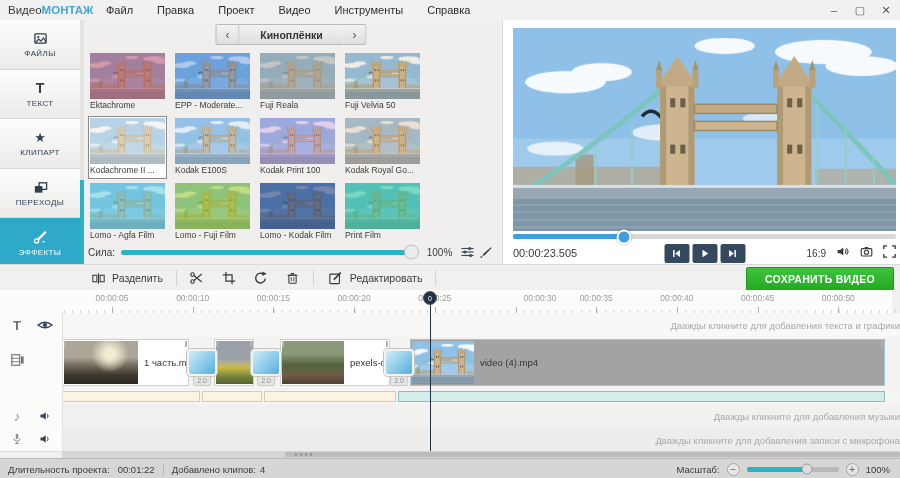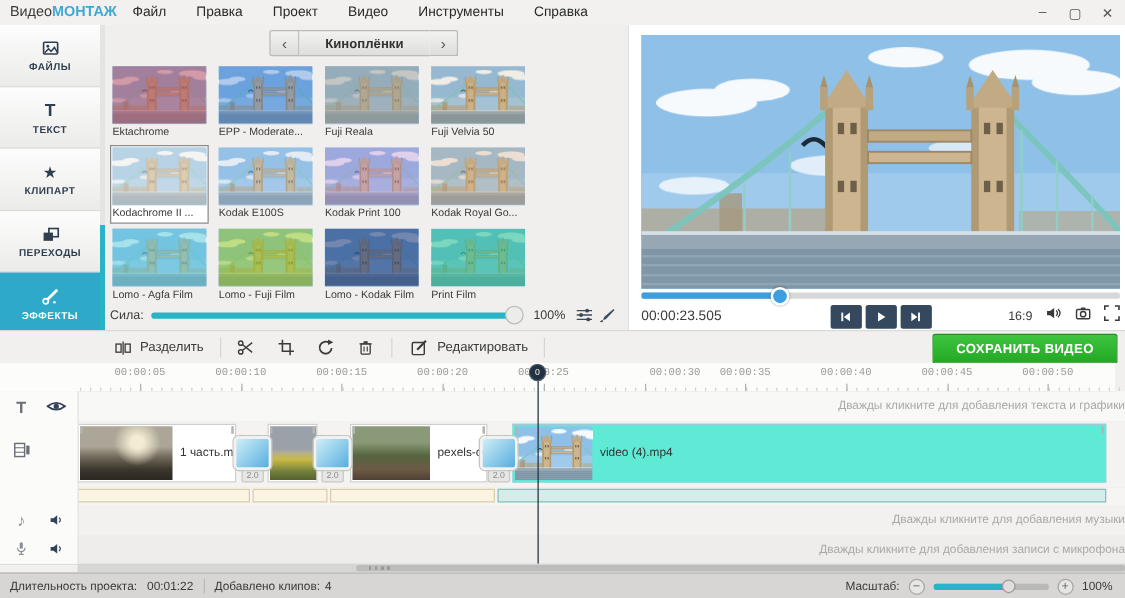--- a/index.html
+++ b/index.html
@@ -13,21 +13,21 @@
   .logo .pre{color:#3a3a38;} .logo .acc{color:#3fa8d5;font-weight:bold;}
   .menu-item{padding:0 12px;color:#2a2a28;cursor:default;}
   .win-controls{margin-left:auto;margin-right:8px;display:flex;gap:14px;color:#555;font-size:11px;}
   .win-controls span{width:12px;text-align:center;cursor:default;}
 
   
   .sidebar{position:absolute;left:0;top:20px;width:80px;height:248px;}
   .side-item{height:48.6px;border-bottom:1px solid #d9d9d7;background:linear-gradient(#fdfdfd,#ebebe9);
              display:flex;flex-direction:column;align-items:center;justify-content:center;gap:3px;
              color:#2e3f50;position:relative;cursor:pointer;}
-  .side-item .lbl{font-size:8px;font-weight:bold;letter-spacing:.4px;}
+  .side-item .lbl{font-size:8px;font-weight:normal;letter-spacing:.4px;}
   .side-item .ic{height:16px;display:flex;align-items:center;justify-content:center;font-size:13px;line-height:1;}
   .side-item.sel{background:#2fa9c9;color:#fff;border-bottom-color:#2fa9c9;}
   .side-item.sel:after{content:"";position:absolute;right:-6px;top:50%;margin-top:-6px;
              border-left:6px solid #2fa9c9;border-top:6px solid transparent;border-bottom:6px solid transparent;}
 
   
   .effects-panel{position:absolute;left:80px;top:20px;width:422px;height:248px;background:#f0efed;}
   .panel-sb-track{position:absolute;left:0;top:0;width:4px;height:248px;background:#e4e4e2;}
   .panel-sb-thumb{position:absolute;left:0;top:160px;width:4px;height:88px;background:#2ab3c4;}
   .category-bar{position:absolute;left:50%;top:4px;transform:translateX(-50%);display:flex;height:21px;}
@@ -77,35 +77,35 @@
   .tb-btn{display:flex;align-items:center;gap:5px;padding:0 9px;height:100%;font-size:10.5px;color:#3a3a38;cursor:pointer;}
   .tb-ic{display:flex;align-items:center;justify-content:center;width:18px;color:#3a3a38;cursor:pointer;}
   .tb-sep{width:1px;height:16px;background:#d5d5d3;margin:0 4px;}
   .save-btn{position:absolute;left:746px;top:2px;width:148px;height:24px;border-radius:2px;cursor:pointer;
            background:linear-gradient(#3ec43e,#23a823);color:#fff;font-weight:bold;font-size:10.5px;
            display:flex;align-items:center;justify-content:center;letter-spacing:.3px;
            border:1px solid #1d951d;box-sizing:border-box;}
 
   
   .timeline{position:absolute;left:0;top:290px;width:900px;height:168px;background:#f1f0ee;}
-  .ruler{position:absolute;left:0;top:0;width:892px;height:23px;background:#fcfcfb;border-bottom:1px solid #c9c9c7;font-family:Liberation Mono, monospace;}
+  .ruler{position:absolute;left:0;top:0;width:892px;height:23px;background:#fcfcfb;border-bottom:1px solid #c9c9c7;}
   .ruler-label{position:absolute;top:3px;transform:translateX(-50%);font-size:8.5px;color:#9a9a98;white-space:nowrap;}
   .tick{position:absolute;bottom:0;width:1px;background:#d2d2d0;}
   .tick.big{background:#b2b2b0;}
   .row{position:absolute;left:0;width:900px;}
   .row-text{top:23px;height:24px;background:#f8f8f6;border-bottom:1px solid #e3e3e1;}
   .row-video{top:47px;height:53px;background:#f4f3f1;border-bottom:1px solid #e0e0de;}
   .row-audio{top:100px;height:14px;background:#f6f5f3;border-bottom:1px solid #e3e3e1;}
   .row-music{top:114px;height:24px;background:#f2f1ef;border-bottom:1px solid #e0e0de;}
   .row-voice{top:138px;height:23px;background:#eeedeb;border-bottom:1px solid #dddddb;}
   .hint{position:absolute;left:0;right:0;top:50%;transform:translateY(-50%);text-align:right;
         font-size:9.5px;color:#a9a9a7;}
   .clip{position:absolute;top:2px;height:47px;background:#fff;border:1px solid #cfcfcd;box-sizing:border-box;
         display:flex;align-items:center;overflow:hidden;cursor:pointer;}
-  .clip.selected{background:#5eead4;border-color:#9ccadc;}
+  .clip.selected{background:#a3a3a3;border-color:#9ccadc;}
   .clip-thumb{height:43px;margin:1px;flex:0 0 auto;position:relative;overflow:hidden;}
   .clip-thumb svg{position:absolute;inset:0;width:100%;height:100%;}
   .clip-name{font-size:9.5px;color:#333;padding:0 5px;white-space:nowrap;}
   .trim{position:absolute;top:1px;width:2px;height:6px;background:#b4b4b2;}
   .th-sunset{background:radial-gradient(circle at 62% 30%,#f4ecd2 0 9%,rgba(244,236,210,0) 34%),
              linear-gradient(180deg,#aba697 0 38%,#70685a 58%,#3c372d 80%,#2b2721);}
   .th-street{background:linear-gradient(180deg,#9ba1a9 0 42%,#b5b08a 50%,#c9ba42 62%,#6f7d3c 85%,#55622e);}
   .th-forest{background:linear-gradient(180deg,#8a9a78 0 30%,#55653f 55%,#6e5a46 80%,#4e4032);}
   .transition{position:absolute;top:12px;width:26px;height:23px;transform:translateX(-50%);border-radius:4px;
         background:linear-gradient(135deg,#cfeef8,#56aede);border:2px solid #f2f2f0;box-shadow:0 0 0 1px #c4c4c2;

